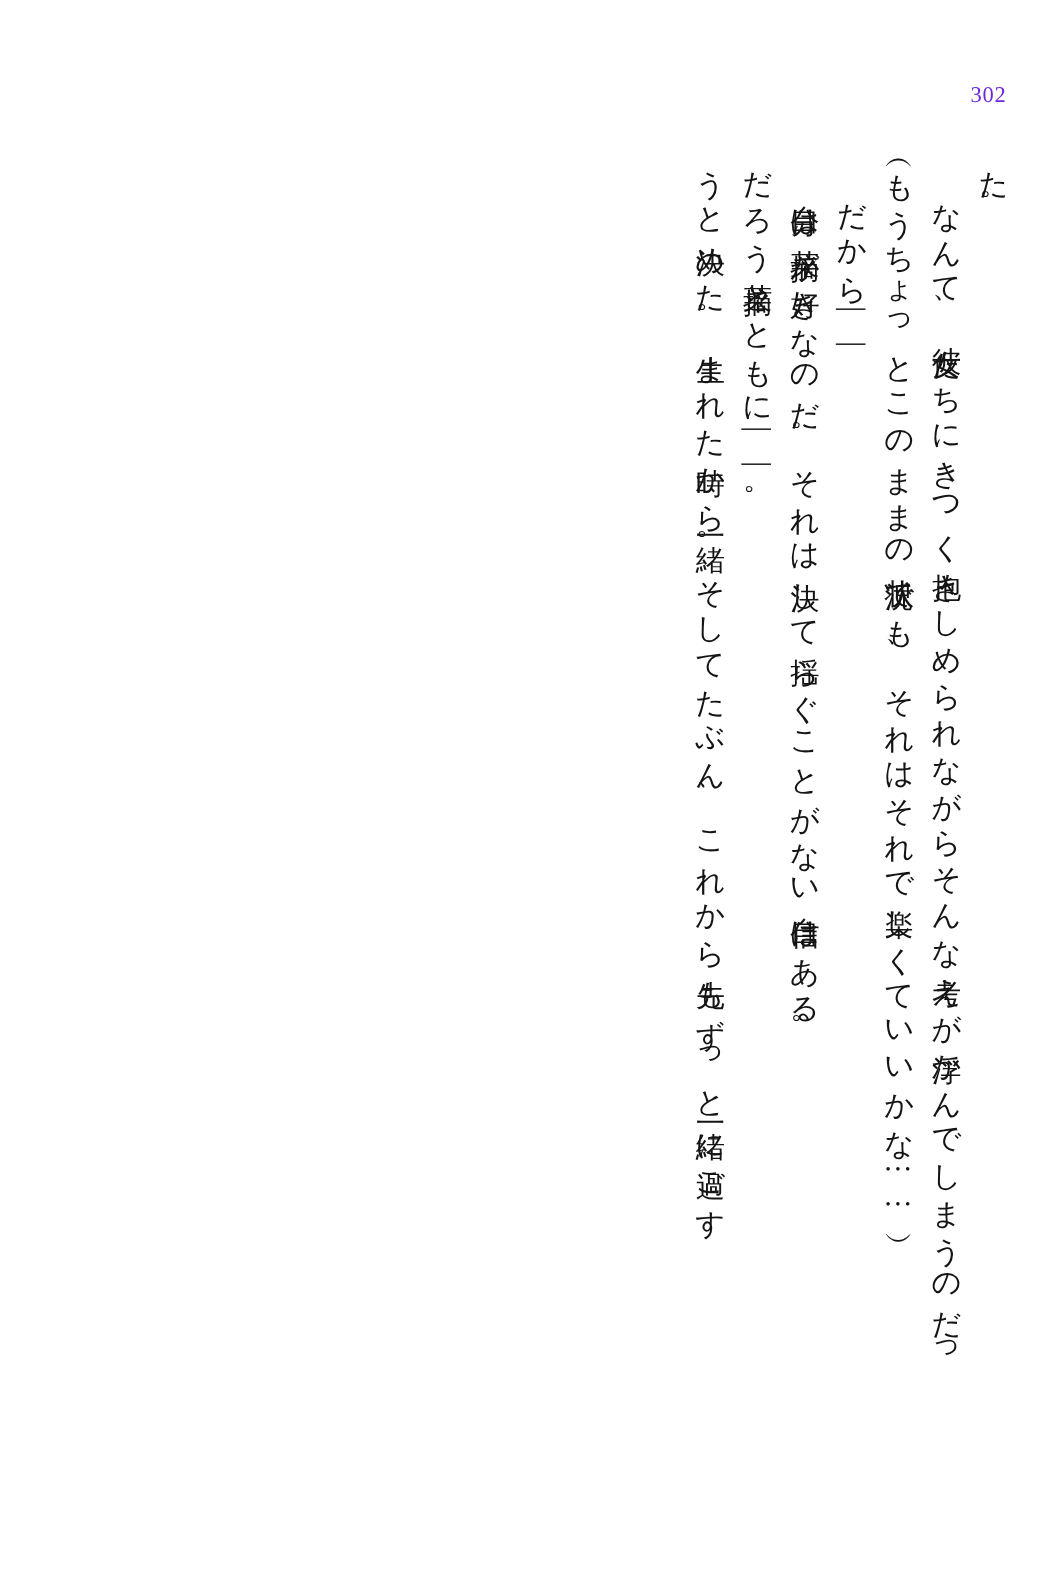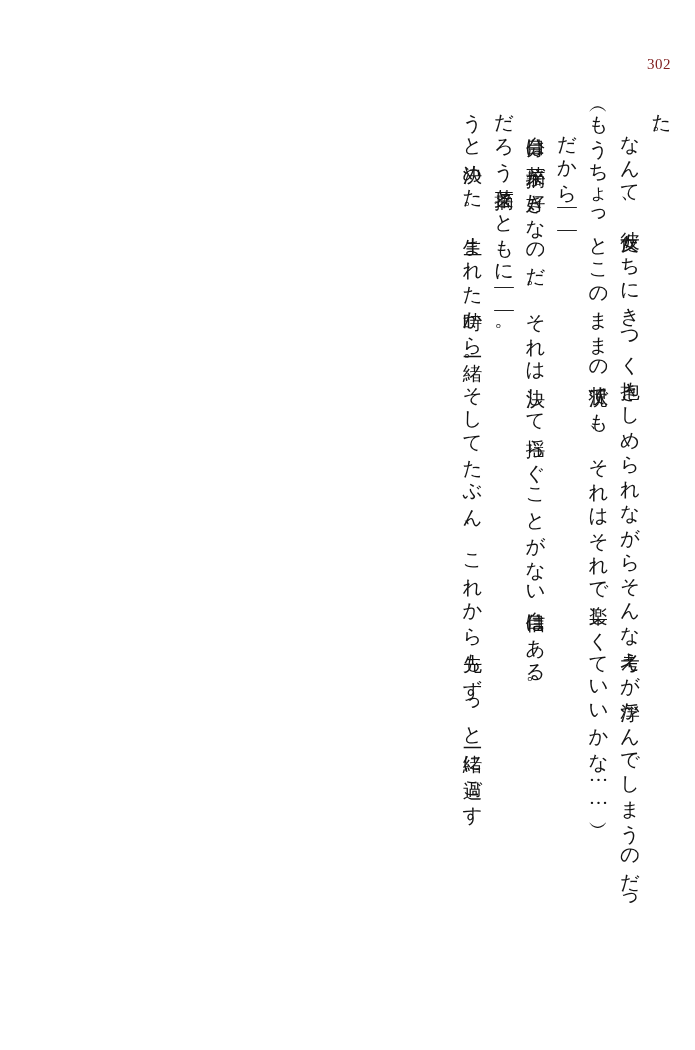--- a/index.html
+++ b/index.html
@@ -15,21 +15,21 @@
     overflow: hidden;
     font-family: "Liberation Serif", "DejaVu Serif", serif;
     color: #1a1a1a;
   }
   .page-number {
     position: absolute;
     top: 56px;
     right: 24px;
     font-size: 15px;
     letter-spacing: 0.5px;
-    color: #7f1d1d;
+    color: #6d28d9;
     font-family: "Liberation Serif", "DejaVu Serif", serif;
   }
   .body-text {
     position: absolute;
     top: 100px;
     right: 18px;
     height: 860px;
     display: flex;
     flex-direction: row;
     

